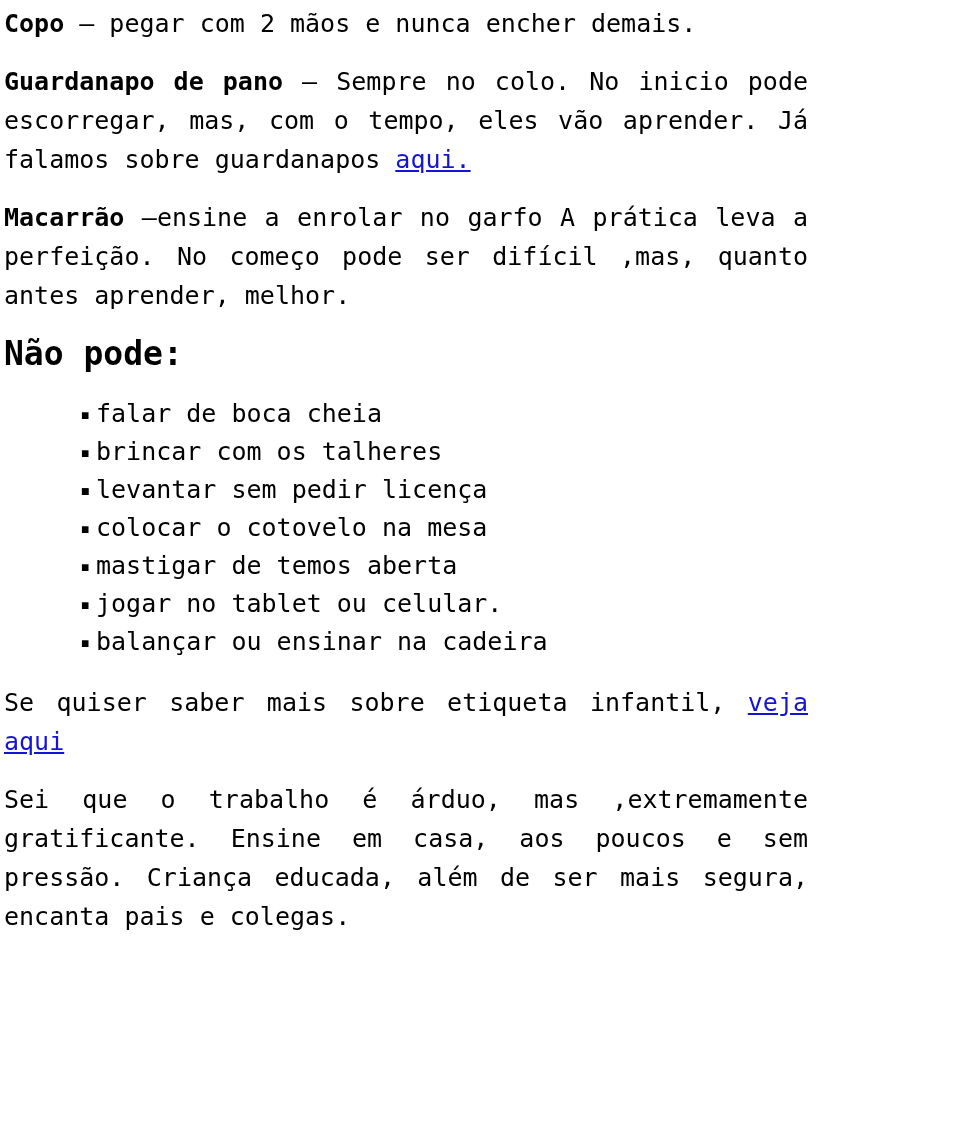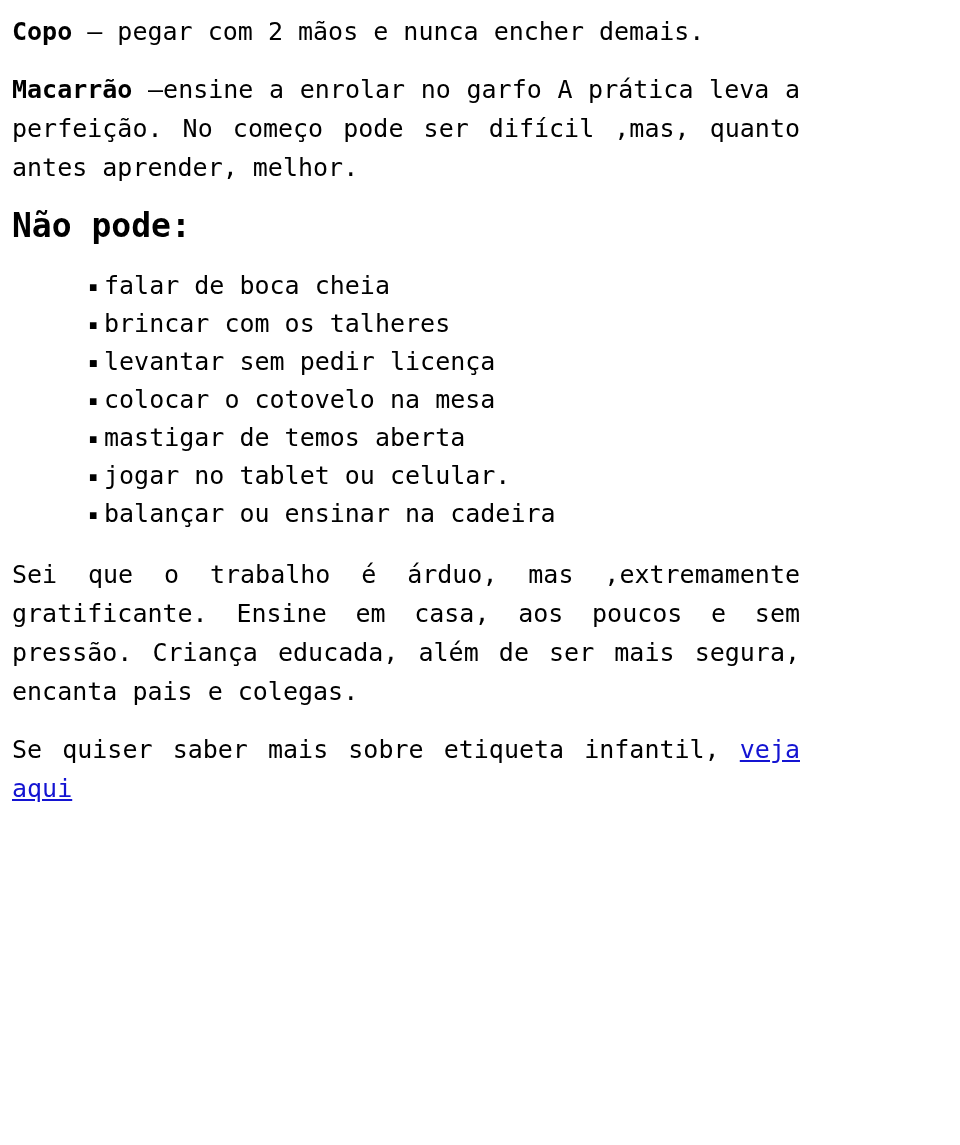--- a/index.html
+++ b/index.html
@@ -10,21 +10,21 @@
   body {
     width: 960px;
     min-height: 1145px;
     font-family: "DejaVu Sans Mono", monospace;
     color: #000000;
     -webkit-font-smoothing: antialiased;
   }
   .page {
     width: 812px;
     box-sizing: border-box;
-    padding: 12px;
+    padding: 4px;
     overflow: hidden;
   }
   p.para {
     margin: 0 0 19px 0;
     font-size: 25px;
     line-height: 39px;
     text-align: justify;
     text-justify: inter-word;
     letter-spacing: 0;
     word-spacing: 0;
@@ -66,35 +66,36 @@
     text-align: left;
   }
 </style>
 </head>
 <body>
 
 <div class="page">
 
   <p class="para"><span class="lead">Copo</span><span> – pegar com 2 mãos e nunca encher demais.</span></p>
 
+  <p class="para"><span class="lead">Guardanapo de pano</span><span> – Sempre no colo. No inicio pode escorregar, mas, com o tempo, eles vão aprender. Já falamos sobre guardanapos </span><a class="link" href="#">aqui.</a></p>
 
 
 
   <p class="para"><span class="lead">Macarrão</span><span> –ensine a enrolar no garfo A prática leva a perfeição. No começo pode ser difícil ,mas, quanto antes aprender, melhor.</span></p>
 
   <p class="heading">Não pode:</p>
 
   <ul class="donts">
     <li><span class="sqbullet">▪</span><span>falar de boca cheia</span></li>
     <li><span class="sqbullet">▪</span><span>brincar com os talheres</span></li>
     <li><span class="sqbullet">▪</span></li>
     <li><span class="sqbullet">▪</span><span>levantar sem pedir licença</span></li>
     <li><span class="sqbullet">▪</span><span>colocar o cotovelo na mesa</span></li>
     <li><span class="sqbullet">▪</span><span>mastigar de temos aberta</span></li>
     <li><span class="sqbullet">▪</span><span>jogar no tablet ou celular.</span></li>
     <li><span class="sqbullet">▪</span><span>balançar ou ensinar na cadeira</span></li>
   </ul>
 
+  <p class="para lastline"><span>Se quiser saber mais sobre etiqueta infantil, </span><a class="link" href="#">veja aqui</a></p>
+
   <p class="para">Sei que o trabalho é árduo, mas ,extremamente gratificante. Ensine em casa, aos poucos e sem pressão. Criança educada, além de ser mais segura, encanta pais e colegas.</p>
-
-  <p class="para lastline"><span>Se quiser saber mais sobre etiqueta infantil, </span><a class="link" href="#">veja aqui</a></p>
 
 </div>
 
 </body></html>

